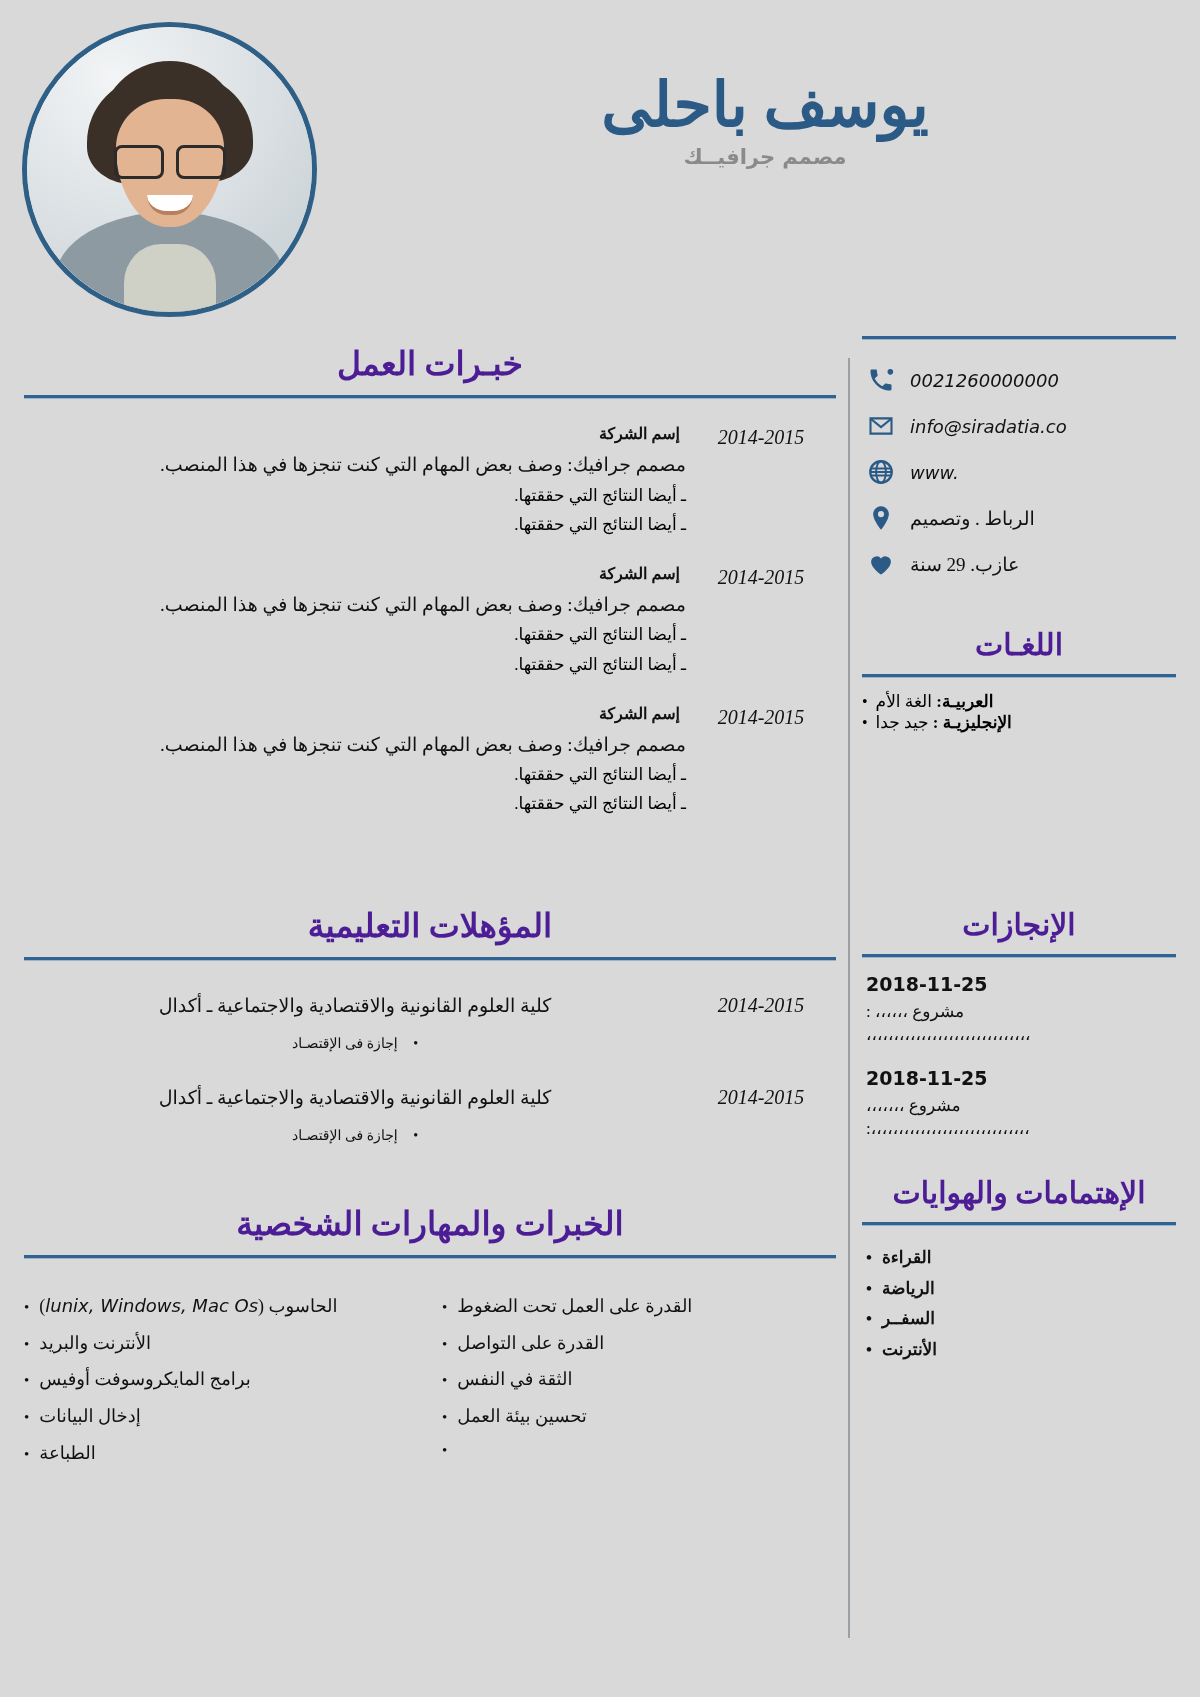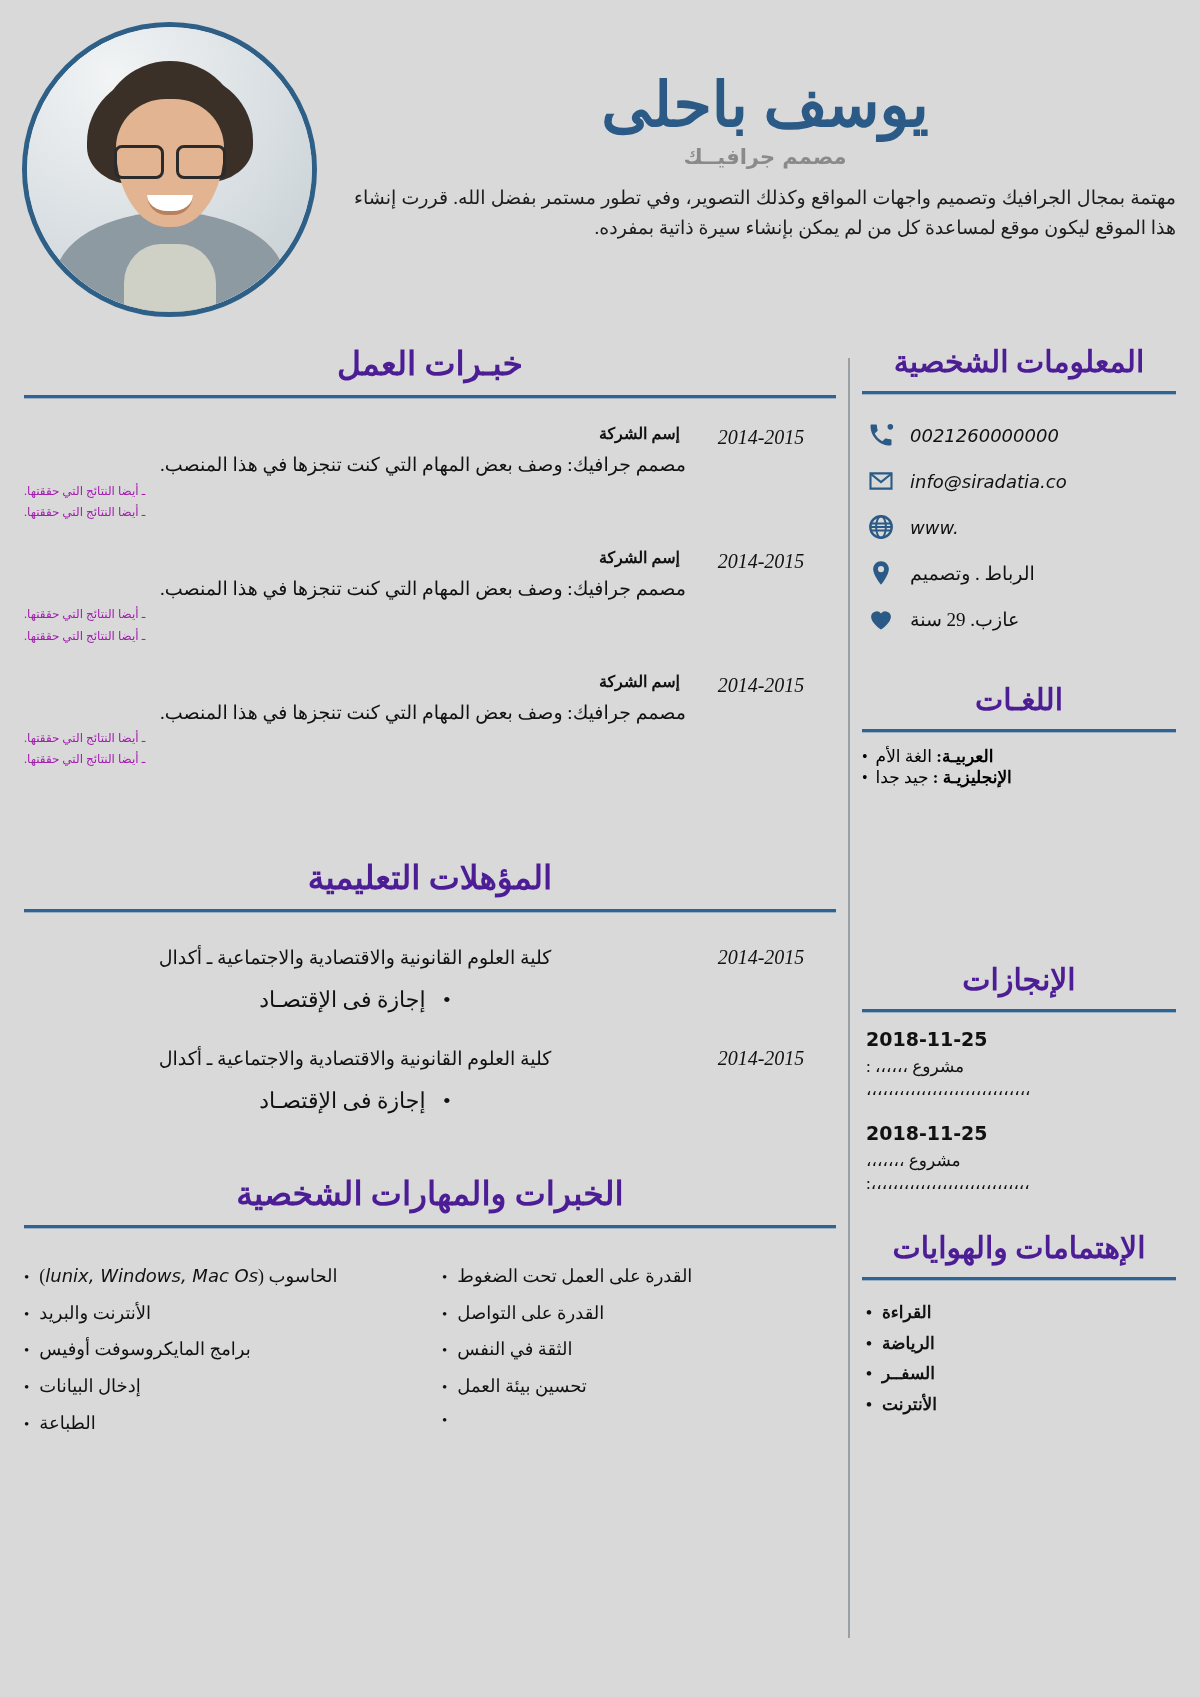--- a/index.html
+++ b/index.html
@@ -329,23 +329,23 @@
     padding-right: 6px;
   }
   .exp-desc {
     font-size: 19px;
     margin-top: 8px;
     text-align: right;
     color: #111;
     line-height: 1.5;
   }
   .exp-res {
-    font-size: 12px;
-    text-align: left;
-    color: #a21caf;
+    font-size: 17px;
+    text-align: right;
+    color: #000000;
     line-height: 1.6;
     margin-top: 2px;
   }
 
   
   .edu-block {
     display: flex;
     flex-direction: row;
     margin-top: 34px;
   }
@@ -357,21 +357,21 @@
     direction: ltr;
     color: #111;
   }
   .edu-body { flex: 1 1 auto; }
   .edu-school {
     font-size: 19px;
     text-align: center;
     color: #111;
   }
   .edu-degree {
-    font-size: 22px;
+    font-size: 14px;
     text-align: center;
     margin-top: 18px;
     color: #111;
   }
   .edu-degree .bul { margin-left: 12px; }
 
   
   .skills-wrap {
     display: flex;
     flex-direction: row;
@@ -411,31 +411,29 @@
         <div class="ph-hair"></div>
         <div class="ph-face"></div>
         <div class="ph-glass"></div>
         <div class="ph-smile"></div>
       </div>
     </div>
 
     <div class="header-text">
       <div class="name">يوسف باحلى</div>
       <div class="job-title">مصمم جرافيــك</div>
-      <div class="summary">مهتمة بمجال الجرافيك وتصميم واجهات المواقع وكذلك التصوير، وفي تطور مستمر بفضل الله. قررت إنشاء هذا الموقع ليكون موقع لمساعدة كل من لم يمكن بإنشاء سيرة ذاتية بمفرده.</div>
     </div>
 
   </div>
 
   <div class="columns">
 
     <div class="col-right">
 
       <div class="section">
-        <div class="sec-title">المعلومات الشخصية</div>
         <div class="sec-rule"></div>
 
         <div class="contact-list">
 
           <div class="contact-row">
             <span class="c-val latin">0021260000000</span>
             <span class="c-icon">
               <svg viewBox="0 0 24 24">
                   <path d="M6.6 10.8c1.4 2.8 3.8 5.1 6.6 6.6l2.2-2.2c.3-.3.7-.4 1-.2 1.1.4 2.4.6 3.6.6.6 0 1 .4 1 1V20c0 .6-.4 1-1 1C10.6 21 3 13.4 3 4c0-.6.4-1 1-1h3.5c.6 0 1 .4 1 1 0 1.3.2 2.5.6 3.6.1.4 0 .8-.2 1l-2.3 2.2z"></path>
                   <circle cx="20" cy="5" r="2.4"></circle>

